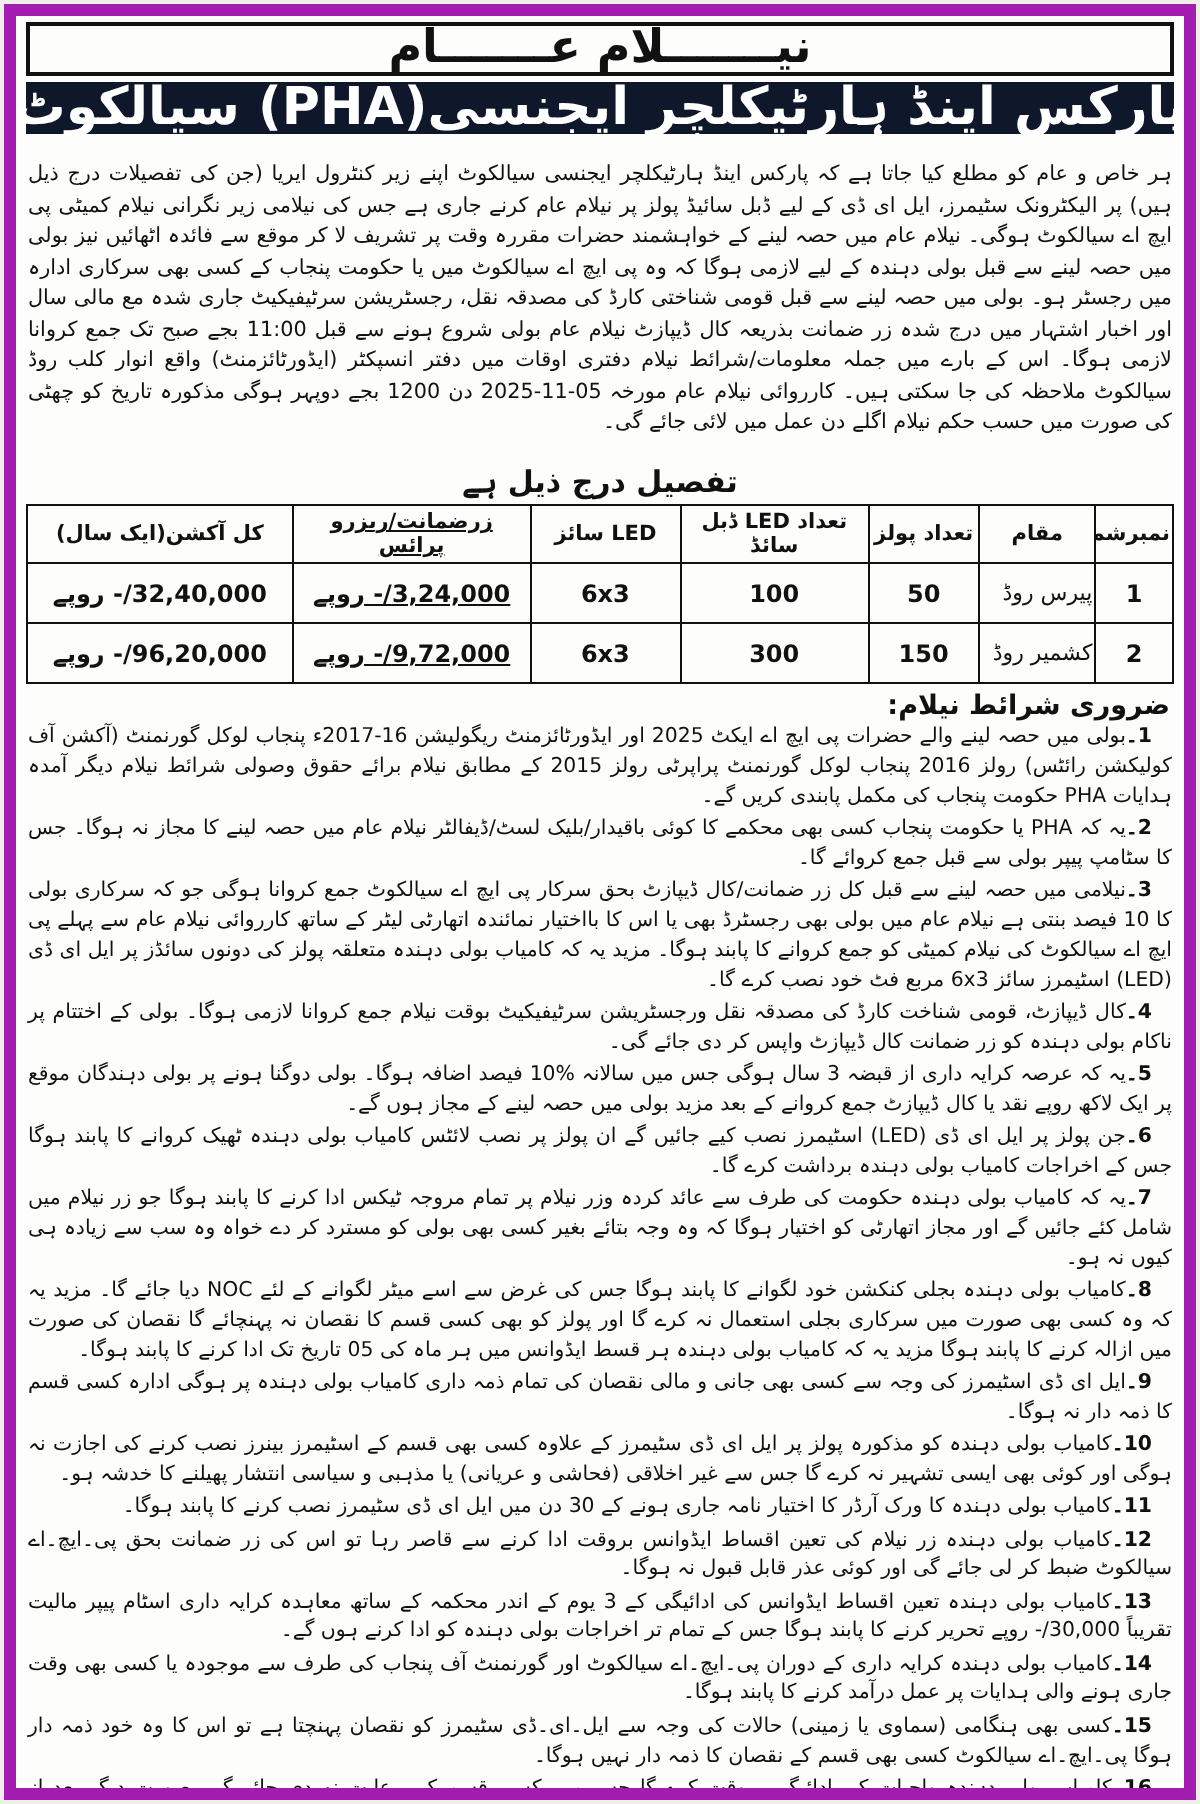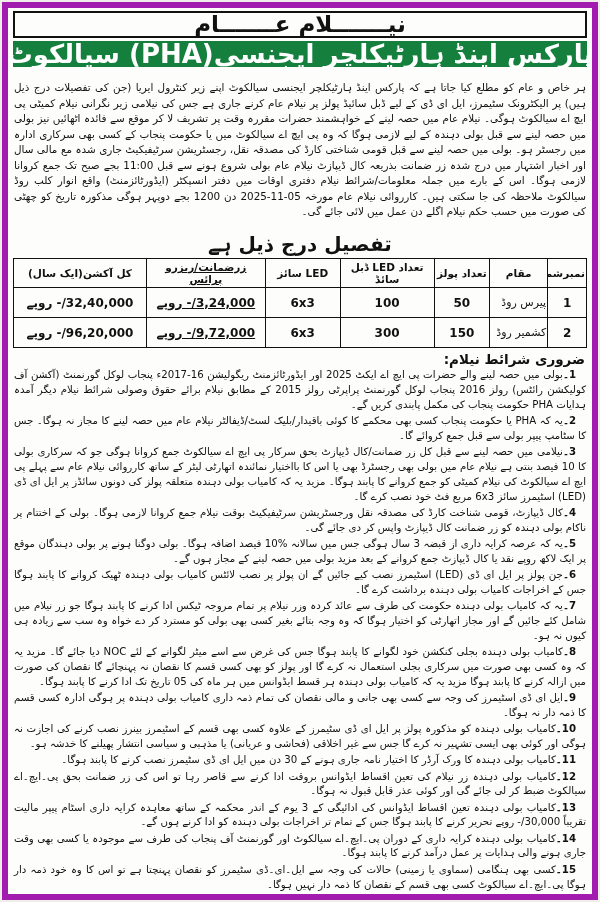--- a/index.html
+++ b/index.html
@@ -26,37 +26,37 @@
     height:32px;
     display:flex;align-items:center;justify-content:center;
     margin:0 0 3px 0;
   }
   .title-box .t{
     font-size:23px;font-weight:bold;letter-spacing:1px;
     direction:rtl;line-height:1;
   }
   
   .banner{
-    background:#15803d;color:#fff;
+    background:#0f172a;color:#fff;
     height:47px;
     display:flex;align-items:center;justify-content:center;
     margin-bottom:2px;
   }
   .banner .t{
     direction:rtl;font-size:26px;font-weight:bold;line-height:1;white-space:nowrap;
   }
   
   .intro{
     direction:rtl;text-align:justify;
     font-size:10.4px;line-height:15.5px;
     padding:1px 1px 0 1px;
   }
   
   .caption{
-    text-align:center;font-weight:bold;font-size:20px;
+    text-align:center;font-weight:bold;font-size:15px;
     direction:rtl;margin:2px 0 2px 0;
   }
   
   table{
     width:100%;border-collapse:collapse;direction:rtl;
     table-layout:fixed;
   }
   th,td{
     border:1.4px solid #111;
     text-align:center;vertical-align:middle;

